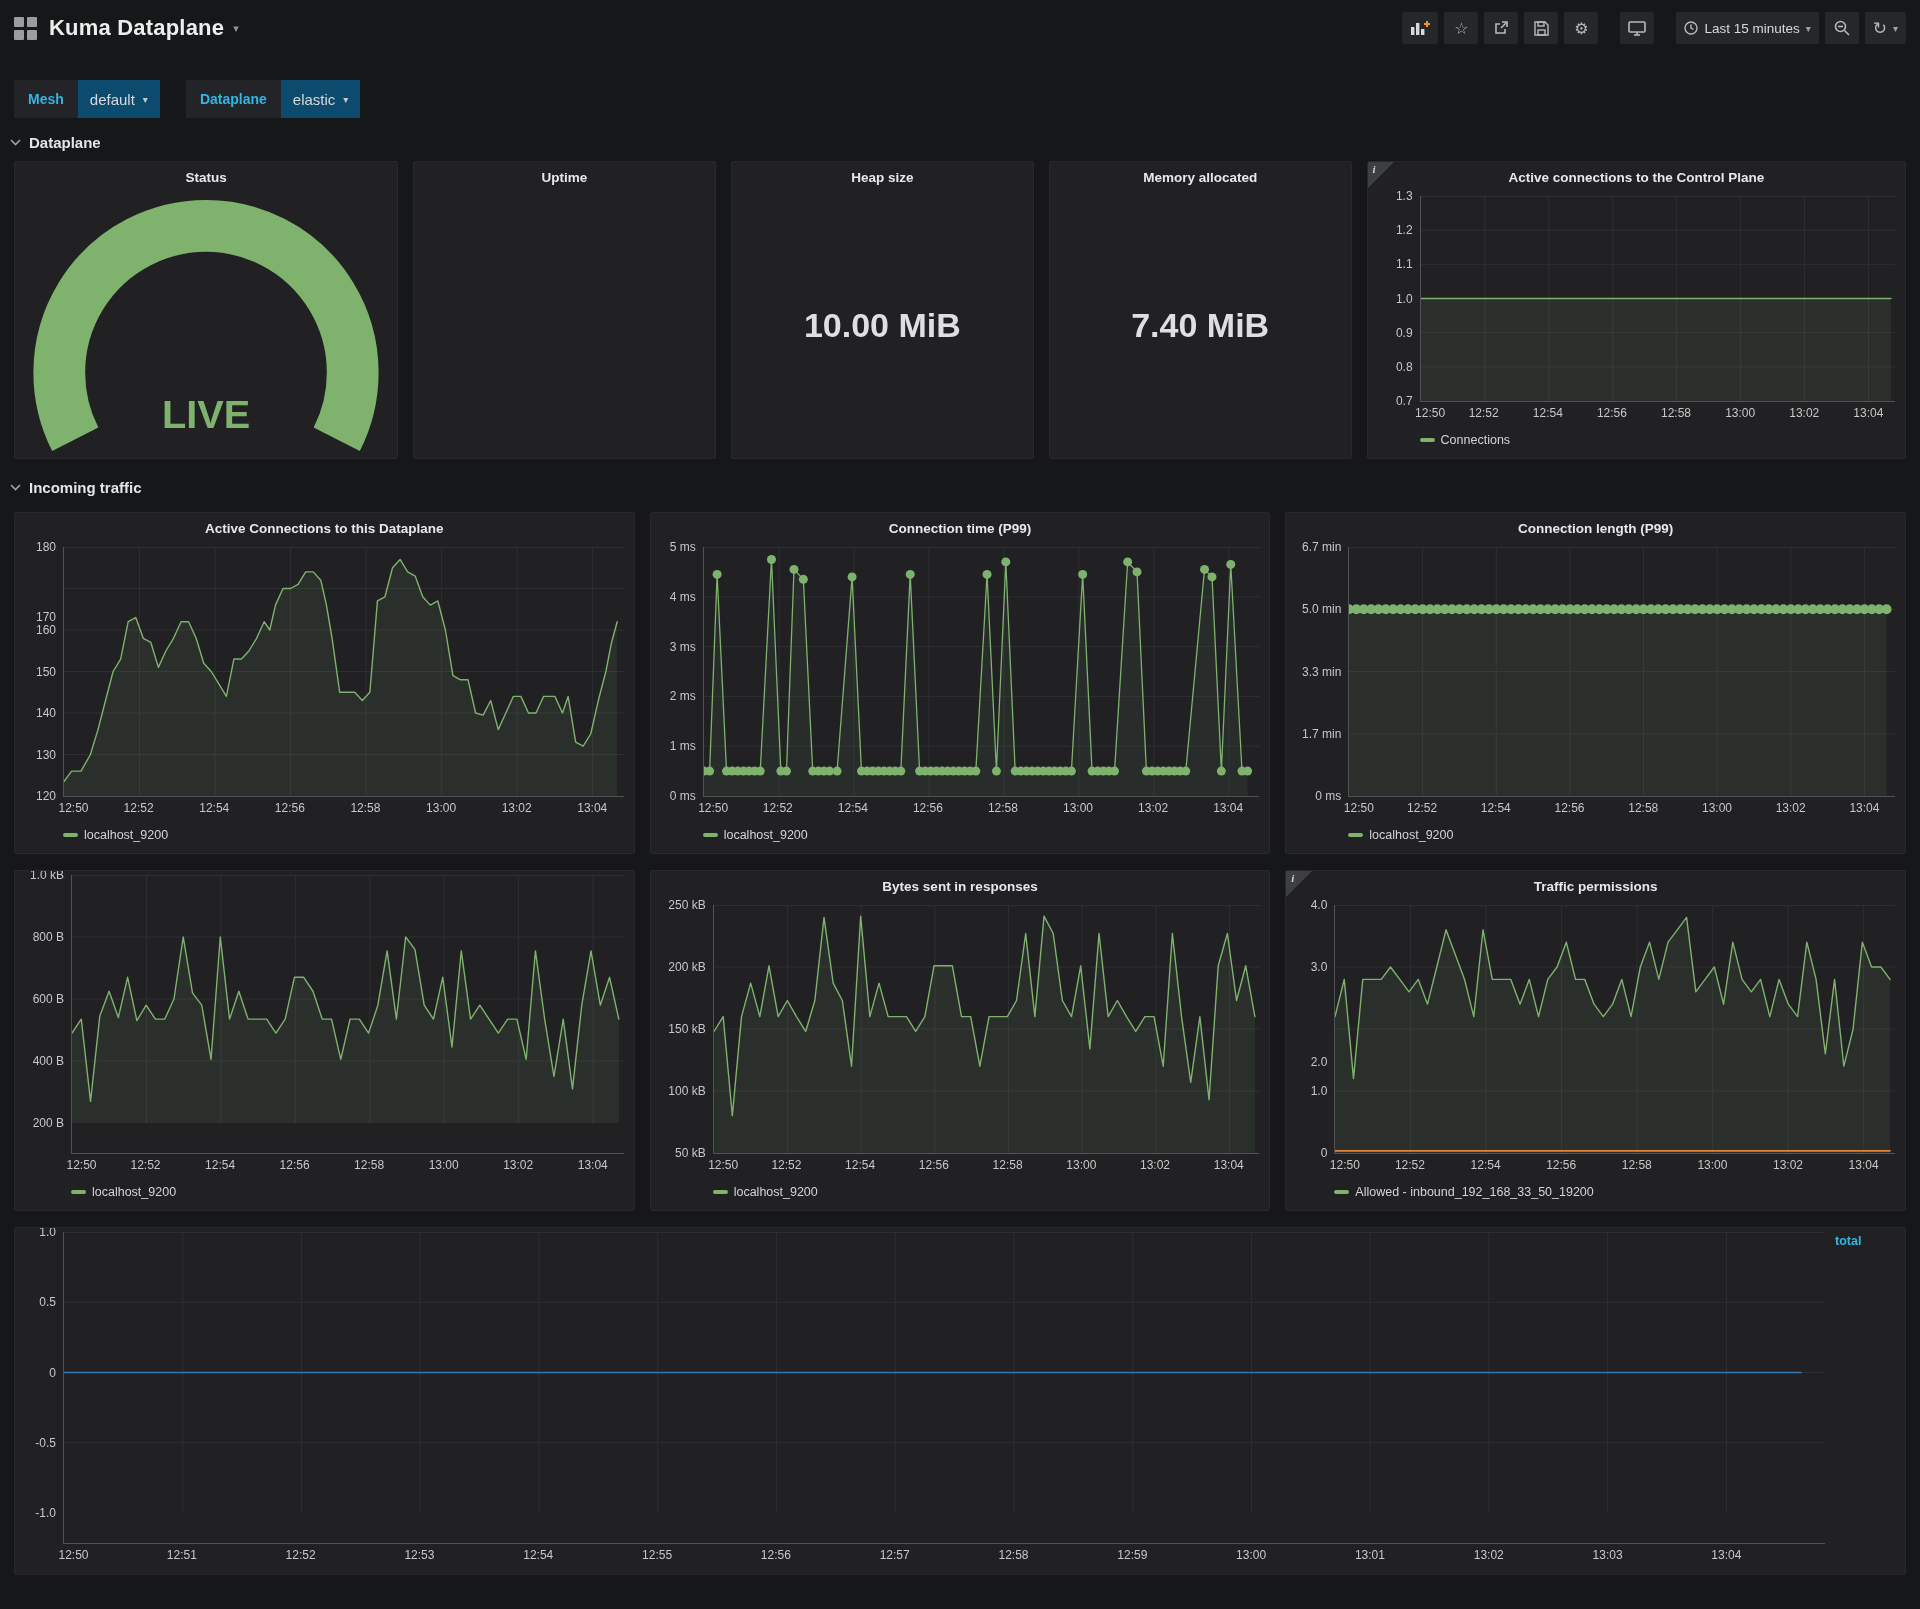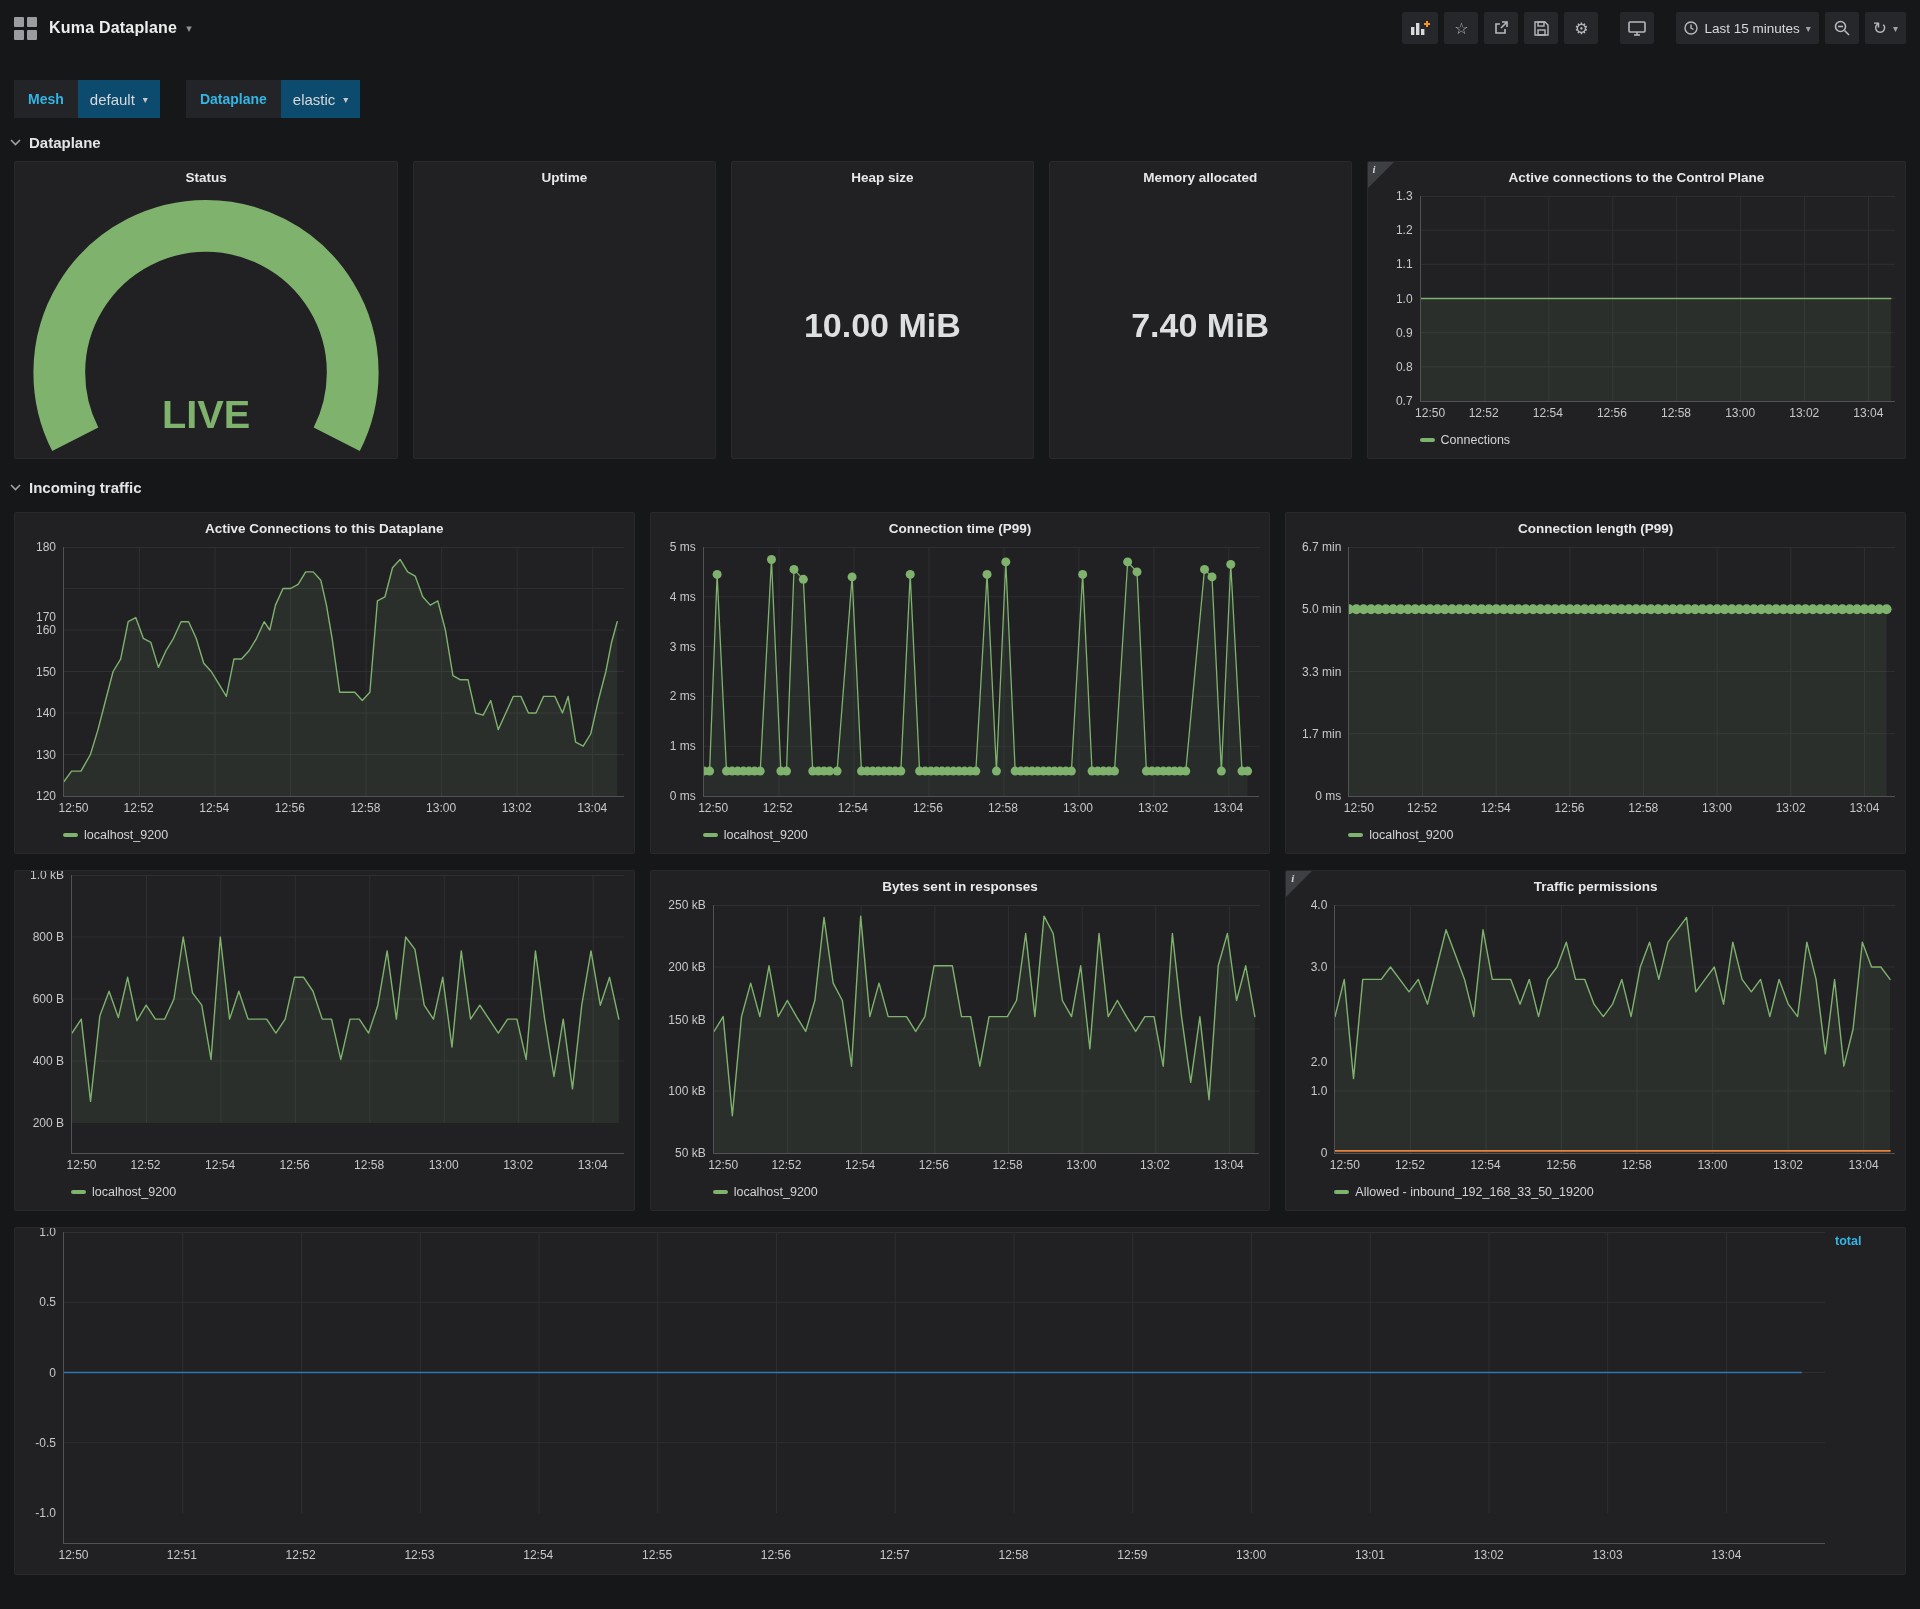--- a/index.html
+++ b/index.html
@@ -3,21 +3,21 @@
 <meta charset="utf-8">
 <style>
   * { margin:0; padding:0; box-sizing:border-box; }
   html,body { background:#161719; width:1920px; font-family:"Liberation Sans", sans-serif; color:#d8d9da; }
 
   
   .navbar { height:56px; display:flex; align-items:center; padding:0 14px; }
   .nav-left { display:flex; align-items:center; gap:12px; }
   .grid-icon { display:grid; grid-template-columns:10px 10px; grid-template-rows:10px 10px; gap:3px; }
   .grid-icon span { background:#9a9ca0; border-radius:1px; }
-  .dash-title { font-size:16px; font-weight:700; color:#eceded; letter-spacing:.2px; }
+  .dash-title { font-size:22px; font-weight:700; color:#eceded; letter-spacing:.2px; }
   .title-caret { color:#8e9196; font-size:11px; margin-left:2px; }
   .nav-right { margin-left:auto; display:flex; align-items:center; gap:6px; }
   .nav-btn { background:#26272b; border:none; border-radius:2px; height:32px; min-width:34px;
              display:flex; align-items:center; justify-content:center; color:#b6b9bd;
              font-size:16px; cursor:pointer; padding:0 8px; gap:6px; }
   .nav-btn svg { display:block; }
   .btn-gap { width:10px; }
   .time-btn { font-size:13.5px; color:#d8d9da; }
   .caret-sm { font-size:10px; color:#9fa2a6; }
 
@@ -604,21 +604,21 @@
         </div>
       </div>
   </div>
   <div class="panel" style="flex:1;">
     <div class="panel-title">Bytes sent in responses</div>
     <div class="chart">
         <div class="chart-body">
           <div class="ylabels" style="width: 56px;">
             <div style="top: -7px;">250 kB</div>
             <div style="top: 55px;">200 kB</div>
-            <div style="top: 108px;">150 kB</div>
+            <div style="top: 117px;">150 kB</div>
             <div style="top: 179px;">100 kB</div>
             <div style="top: 241px;">50 kB</div>
           </div>
           <div class="plot">
             <svg width="546" height="248">
               <line x1="0" y1="0.5" x2="546" y2="0.5" stroke="#2e2f32" stroke-width="1"></line>
               <line x1="0" y1="62" x2="546" y2="62" stroke="#2e2f32" stroke-width="1"></line>
               <line x1="0" y1="124" x2="546" y2="124" stroke="#2e2f32" stroke-width="1"></line>
               <line x1="0" y1="186" x2="546" y2="186" stroke="#2e2f32" stroke-width="1"></line>
               <line x1="73.63452461227241" y1="0" x2="73.63452461227241" y2="248" stroke="#2e2f32" stroke-width="1"></line>

